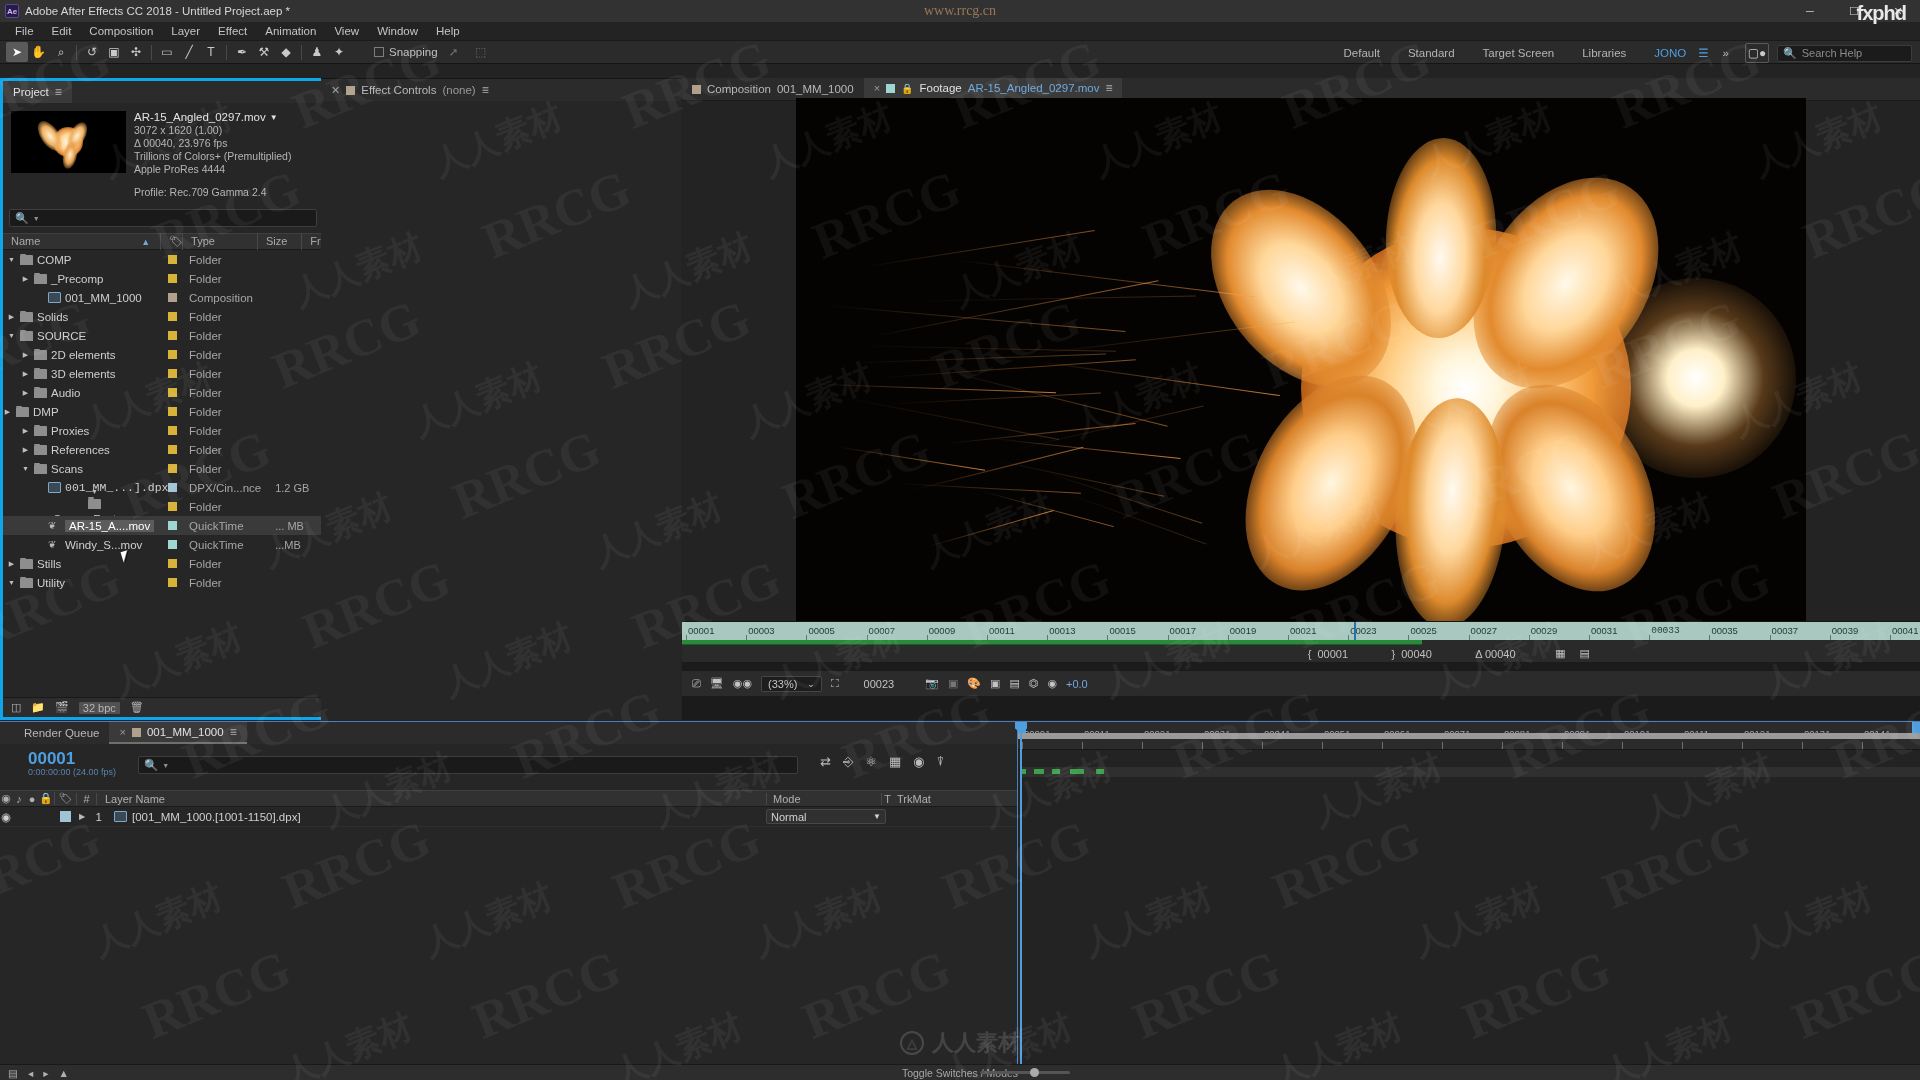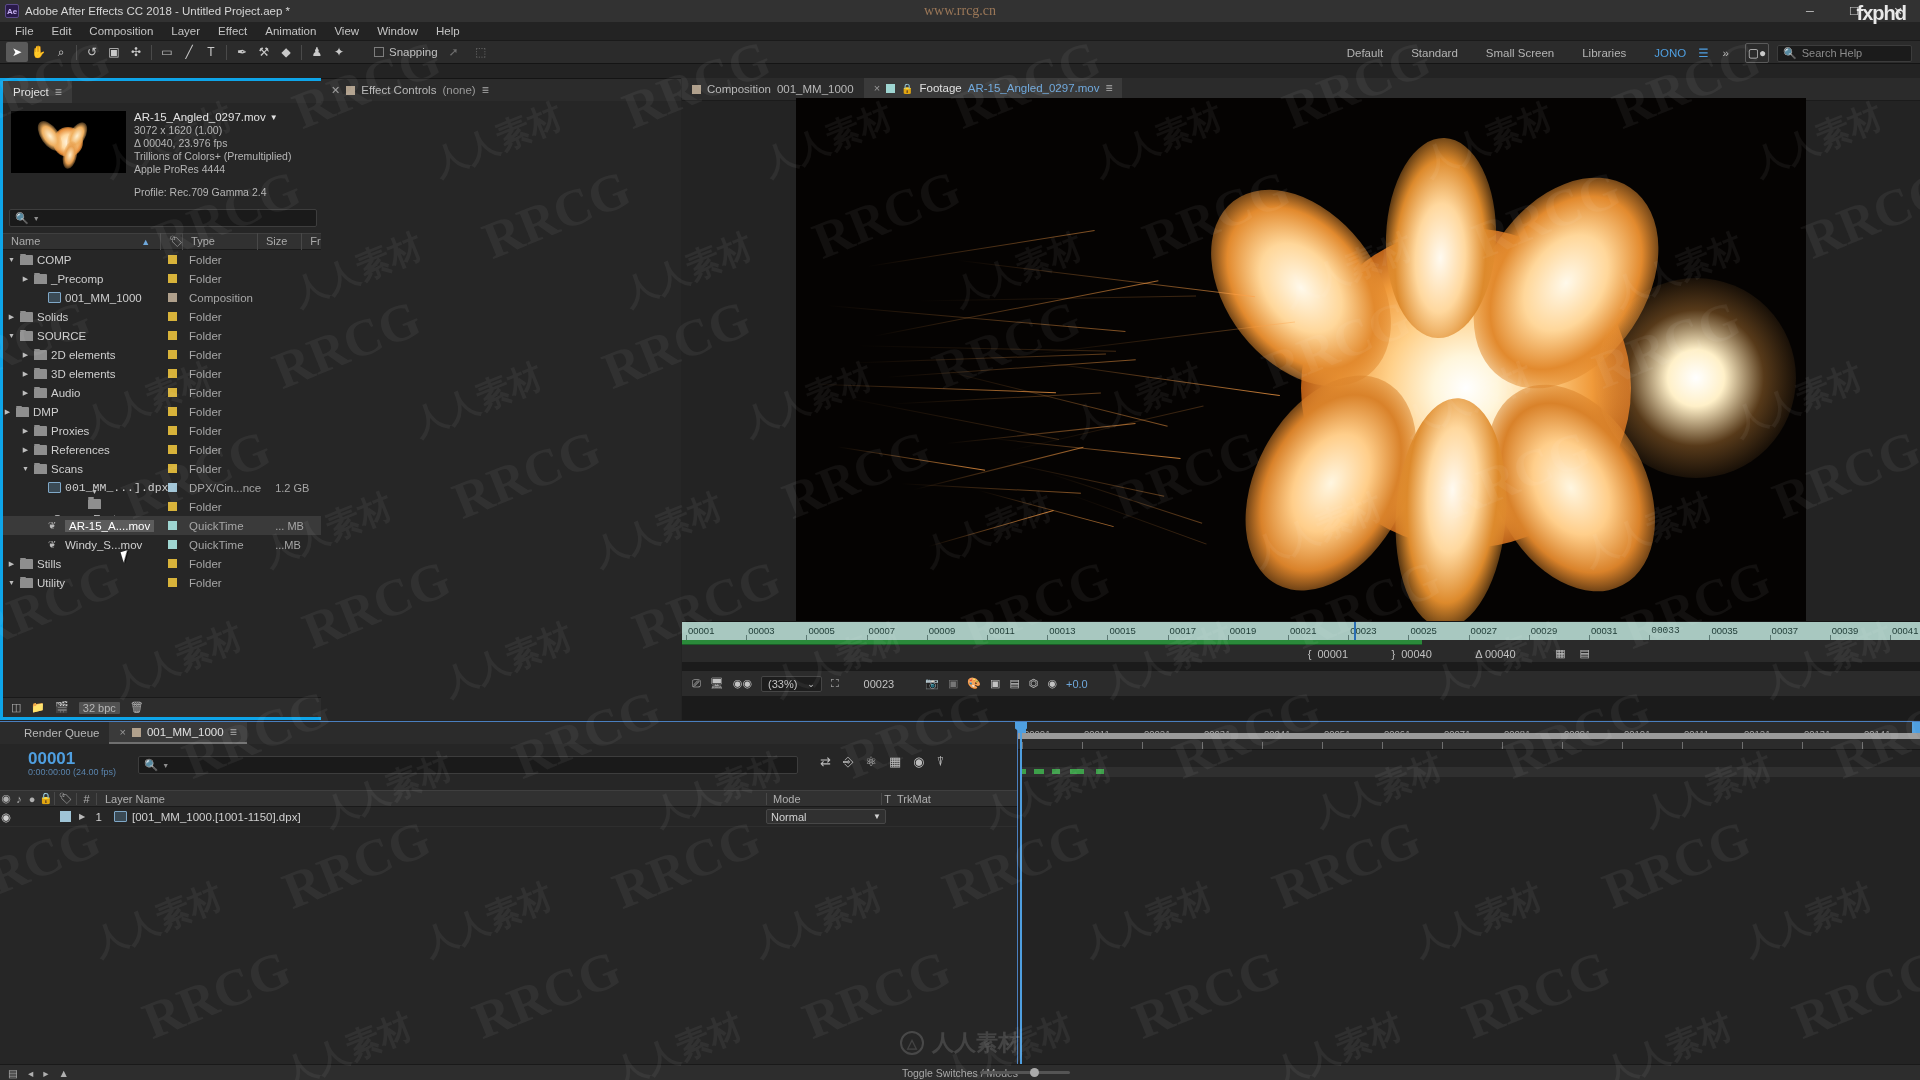--- a/index.html
+++ b/index.html
@@ -180,21 +180,21 @@
     <div class="snapbox">
       <span class="chk"></span>
       <span>Snapping</span>
       <span class="tool dim">➚</span>
       <span class="tool dim">⬚</span>
     </div>
     <div class="ws-area">
       <div id="ws-items" style="display:flex;">
           <div class="ws-item">Default</div>
           <div class="ws-item">Standard</div>
-          <div class="ws-item">Small Screen</div>
+          <div class="ws-item">Target Screen</div>
           <div class="ws-item">Libraries</div>
         </div>
       <div class="ws-item accent">JONO</div>
       <div class="ws-item accent" style="padding:0 6px">☰</div>
       <div class="ws-item" style="padding:0 8px">»</div>
       <div class="tool" style="border:1px solid #5a5a5a;border-radius:2px;margin:0 8px;width:24px">▢●</div>
       <div class="hl-search">
         <span>🔍</span>
         <span>Search Help</span>
       </div>

